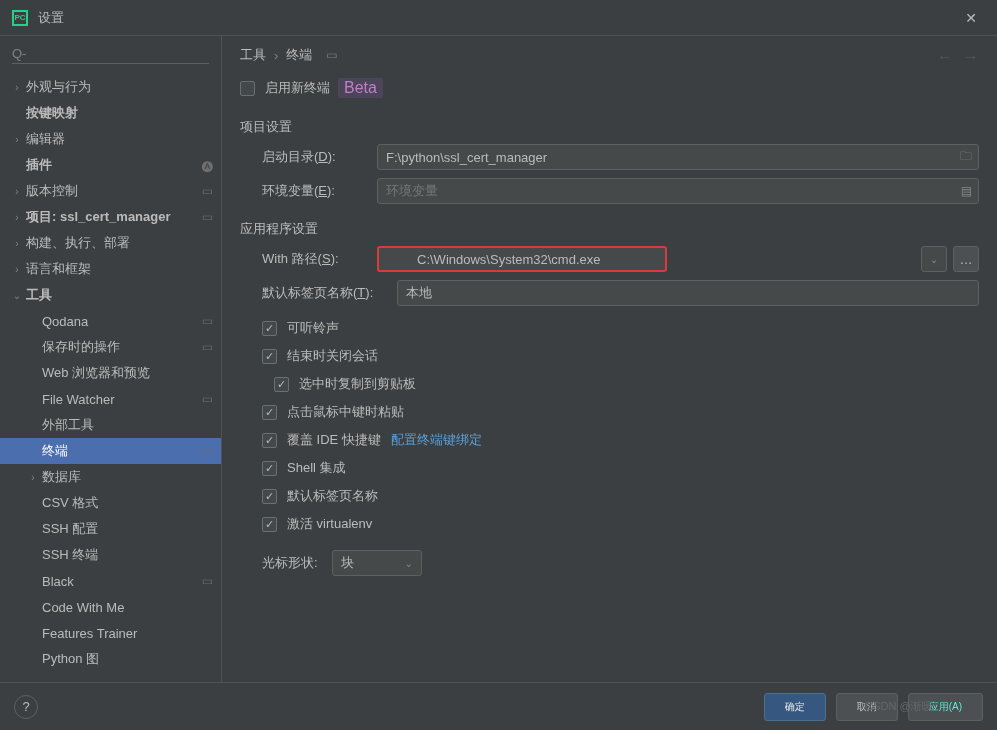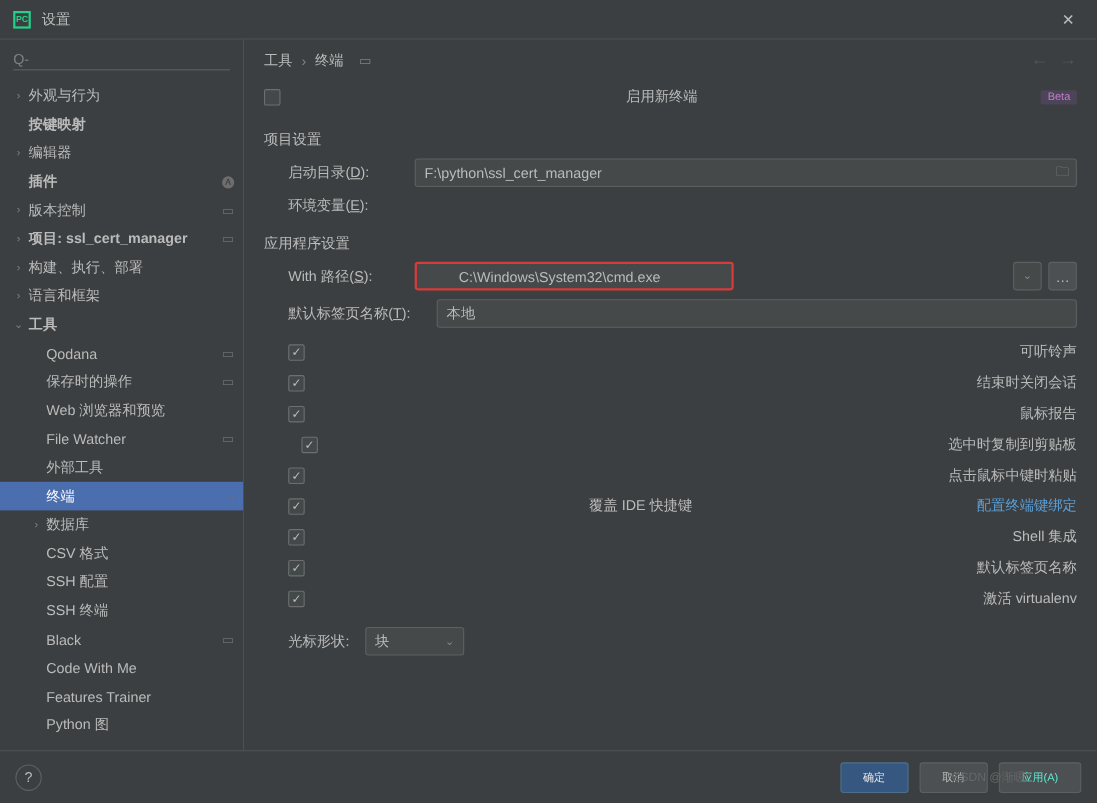--- a/index.html
+++ b/index.html
@@ -33,24 +33,24 @@
 .nav-arrows { color: #555; font-size: 16px; display: flex; gap: 10px; }
 .scroll-area { flex: 1; overflow-y: auto; padding: 0 18px 18px 18px; }
 .form-row { display: flex; align-items: center; margin: 8px 0; }
 .form-label { width: 115px; color: #bbb; }
 .form-label-wide { width: 135px; }
 .underline { text-decoration: underline; }
 .input-box { flex: 1; background: #45494a; border: 1px solid #5e6060; color: #bbb; height: 26px; padding: 0 8px; border-radius: 3px; display: flex; align-items: center; position: relative; }
 .input-box.placeholder { color: #777; }
 .input-suffix { position: absolute; right: 6px; color: #888; font-size: 12px; }
 .section-title { color: #bbb; margin: 16px 0 8px 0; font-weight: normal; }
-.checkbox-row { display: flex; align-items: center; height: 28px; padding-left: 22px; justify-content: space-between; }
+.checkbox-row { display: flex; align-items: center; height: 28px; padding-left: 22px; }
 .cb { width: 15px; height: 15px; border: 1px solid #6e6e6e; background: #43494a; border-radius: 2px; margin-right: 10px; display: flex; align-items: center; justify-content: center; }
 .cb.checked::after { content: "✓"; color: #bbb; font-size: 11px; }
-.beta-badge { background: rgba(170,100,220,0.15); color: #c07fc8; font-size: 10px; padding: 1px 6px; border-radius: 2px; margin-left: 8px; }
+.beta-badge { background: rgba(170,100,220,0.15); color: #c07fc8; font-size: 16px; padding: 1px 6px; border-radius: 2px; margin-left: 8px; }
 .link { color: #5b9fd9; margin-left: 10px; cursor: pointer; }
 .select-box { background: #45494a; border: 1px solid #5e6060; height: 26px; padding: 0 8px; border-radius: 3px; display: flex; align-items: center; justify-content: space-between; color: #bbb; }
 .dropdown-arrow { color: #888; font-size: 10px; margin-left: 10px; }
 .small-select { width: 90px; }
 .highlight-box { border: 2px solid #d93a3a; padding: 0; }
 .combo-wrap { display: flex; align-items: center; gap: 6px; flex: 1; }
 .browse-btn { width: 26px; height: 26px; background: #4c5052; border: 1px solid #5e6060; border-radius: 3px; display: flex; align-items: center; justify-content: center; cursor: pointer; color: #bbb; }
 .footer { height: 48px; border-top: 1px solid #515151; display: flex; align-items: center; padding: 0 14px; }
 .help-btn { width: 24px; height: 24px; border: 1px solid #5e6060; border-radius: 50%; display: flex; align-items: center; justify-content: center; cursor: pointer; }
 .footer-spacer { flex: 1; }
@@ -206,20 +206,24 @@
       <div class="indent-block">
         <div class="form-row">
           <div class="form-label"><span>启动目录(</span><span class="underline">D</span><span>):</span></div>
           <div class="input-box">
             <span>F:\python\ssl_cert_manager</span>
             <span class="input-suffix">🗀</span>
           </div>
         </div>
         <div class="form-row">
           <div class="form-label"><span>环境变量(</span><span class="underline">E</span><span>):</span></div>
+          <div class="input-box placeholder">
+            <span>环境变量</span>
+            <span class="input-suffix">▤</span>
+          </div>
         </div>
       </div>
 
       <div class="section-title">应用程序设置</div>
 
       <div class="indent-block">
         <div class="form-row">
           <div class="form-label"><span>With 路径(</span><span class="underline">S</span><span>):</span></div>
           <div class="combo-wrap">
             <div class="input-box highlight-box" style="flex:0 0 290px">
@@ -241,24 +245,20 @@
         </div>
 
         <div class="checkbox-row" style="padding-left:0">
             <span class="cb checked"></span>
             <span>可听铃声</span>
           </div>
         <div class="checkbox-row" style="padding-left:0">
             <span class="cb checked"></span>
             <span>结束时关闭会话</span>
           </div>
-        <div class="checkbox-row" style="padding-left:0">
-            <span class="cb checked"></span>
-            <span>鼠标报告</span>
-          </div>
         <div class="checkbox-row" style="padding-left:12px">
             <span class="cb checked"></span>
             <span>选中时复制到剪贴板</span>
           </div>
         <div class="checkbox-row" style="padding-left:0">
             <span class="cb checked"></span>
             <span>点击鼠标中键时粘贴</span>
           </div>
         <div class="checkbox-row" style="padding-left:0">
             <span class="cb checked"></span>

